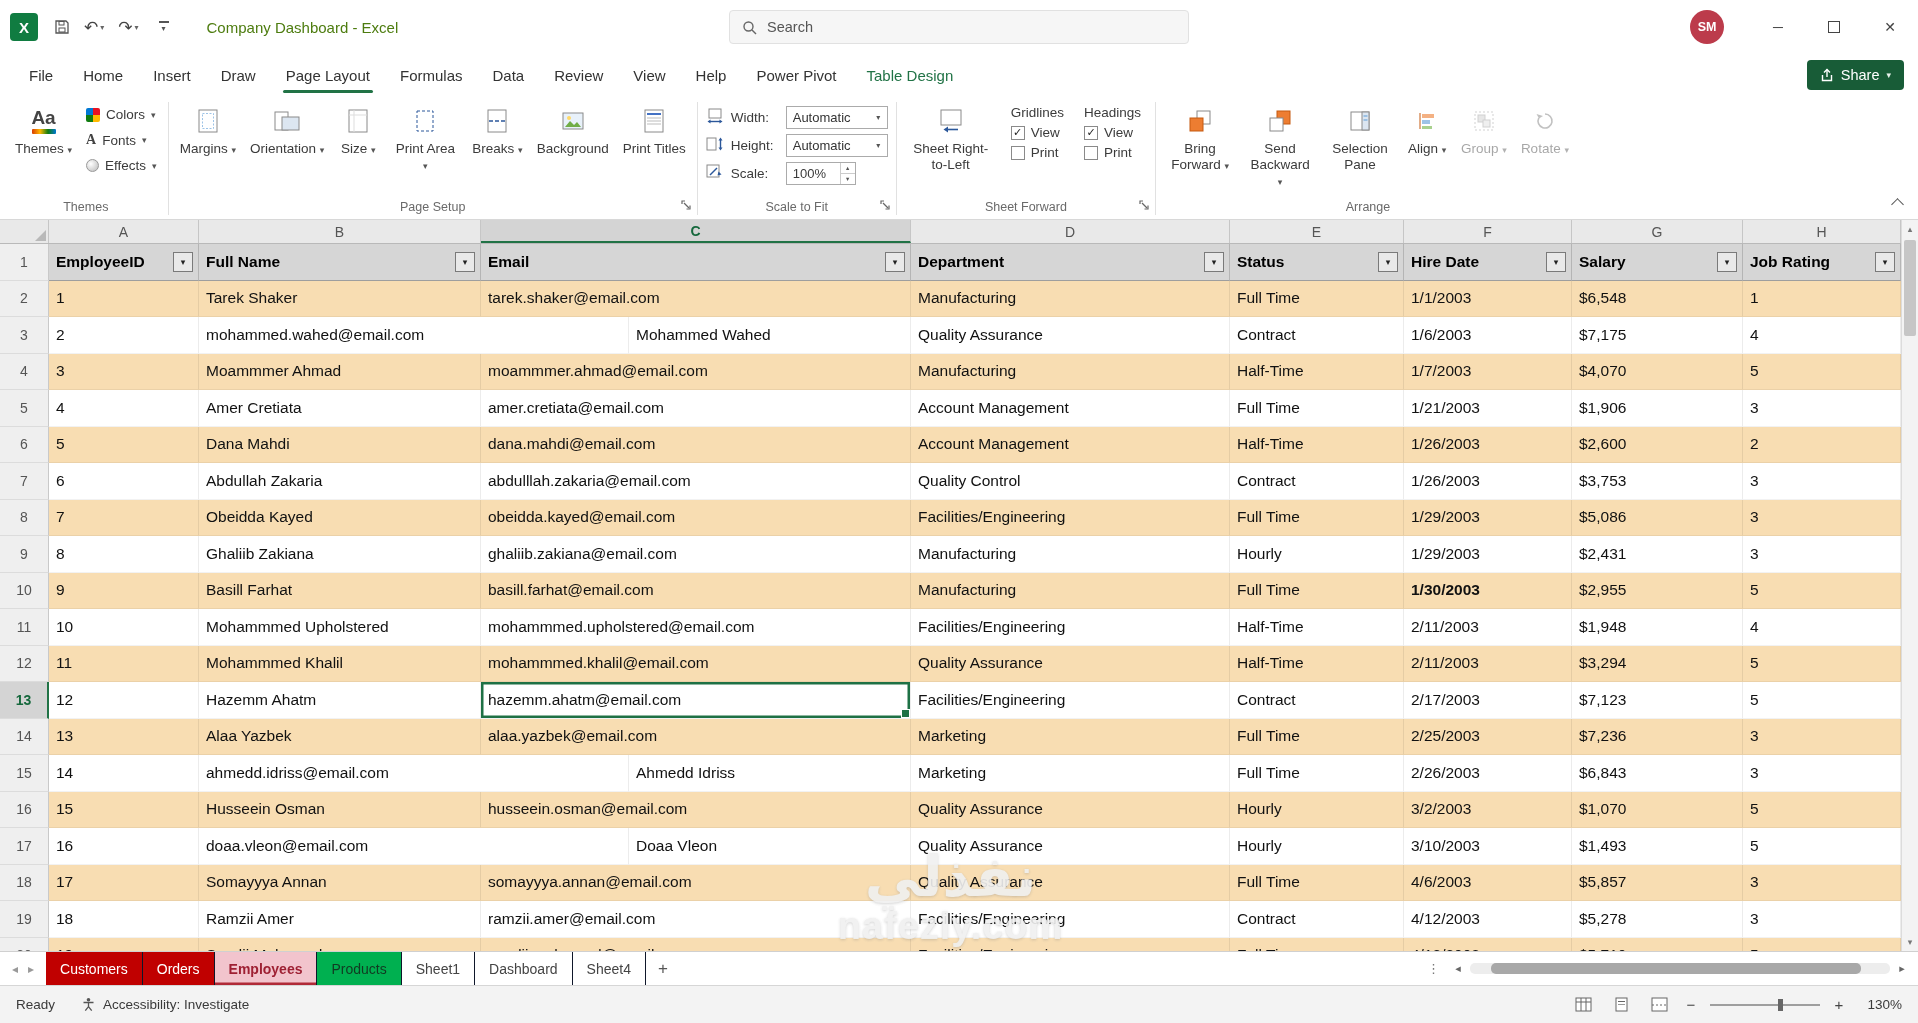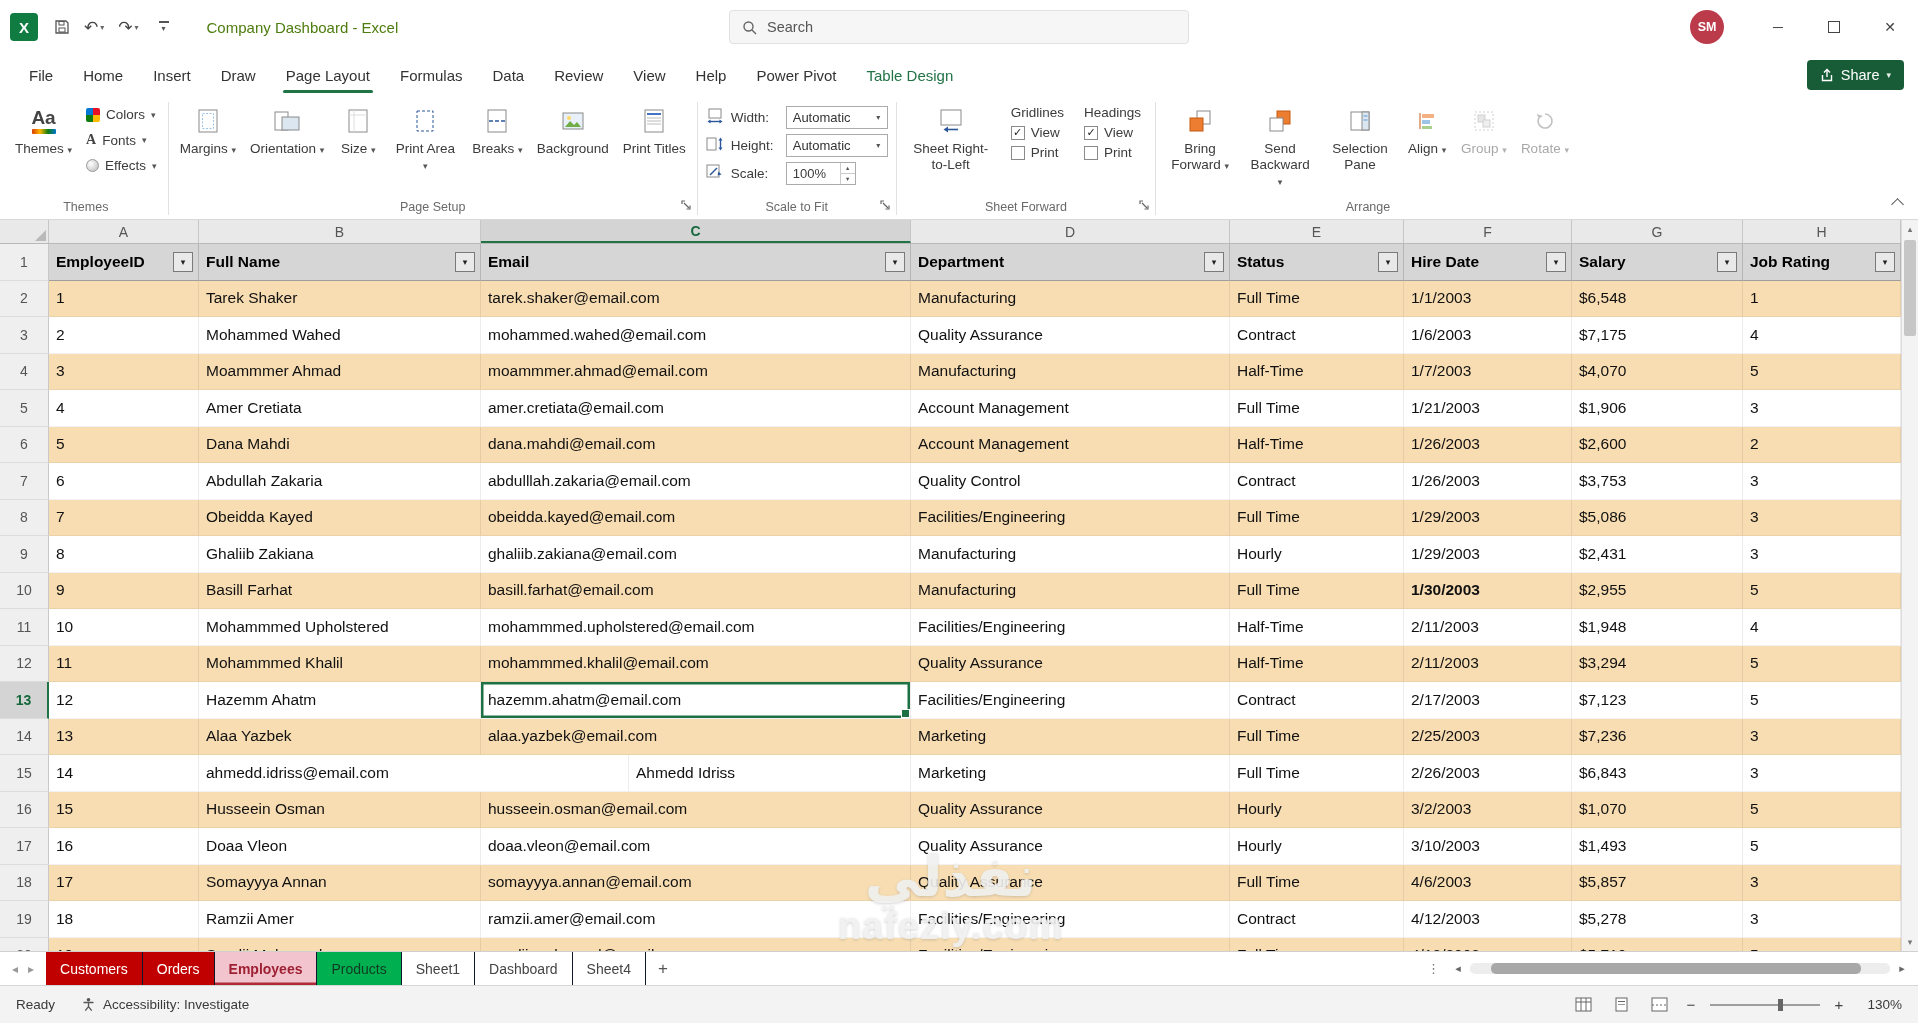--- a/index.html
+++ b/index.html
@@ -535,22 +535,22 @@
             <div class="cell" style="width: 430px;">tarek.shaker@email.com</div>
             <div class="cell" style="width: 319px;">Manufacturing</div>
             <div class="cell" style="width: 174px;">Full Time</div>
             <div class="cell" style="width: 168px;">1/1/2003</div>
             <div class="cell" style="width: 171px;">$6,548</div>
             <div class="cell" style="flex: 1 1 0%; min-width: 0px;">1</div>
           </div>
           <div class="grid-row data-row white">
             <div class="rownum">3</div>
             <div class="cell" style="width: 150px;">2</div>
+            <div class="cell" style="width: 430px;">mohammed.wahed@email.com</div>
             <div class="cell" style="width: 282px;">Mohammed Wahed</div>
-            <div class="cell" style="width: 430px;">mohammed.wahed@email.com</div>
             <div class="cell" style="width: 319px;">Quality Assurance</div>
             <div class="cell" style="width: 174px;">Contract</div>
             <div class="cell" style="width: 168px;">1/6/2003</div>
             <div class="cell" style="width: 171px;">$7,175</div>
             <div class="cell" style="flex: 1 1 0%; min-width: 0px;">4</div>
           </div>
           <div class="grid-row data-row tan">
             <div class="rownum">4</div>
             <div class="cell" style="width: 150px;">3</div>
             <div class="cell" style="width: 282px;">Moammmer Ahmad</div>
@@ -689,22 +689,22 @@
             <div class="cell" style="width: 430px;">husseein.osman@email.com</div>
             <div class="cell" style="width: 319px;">Quality Assurance</div>
             <div class="cell" style="width: 174px;">Hourly</div>
             <div class="cell" style="width: 168px;">3/2/2003</div>
             <div class="cell" style="width: 171px;">$1,070</div>
             <div class="cell" style="flex: 1 1 0%; min-width: 0px;">5</div>
           </div>
           <div class="grid-row data-row white">
             <div class="rownum">17</div>
             <div class="cell" style="width: 150px;">16</div>
+            <div class="cell" style="width: 430px;">doaa.vleon@email.com</div>
             <div class="cell" style="width: 282px;">Doaa Vleon</div>
-            <div class="cell" style="width: 430px;">doaa.vleon@email.com</div>
             <div class="cell" style="width: 319px;">Quality Assurance</div>
             <div class="cell" style="width: 174px;">Hourly</div>
             <div class="cell" style="width: 168px;">3/10/2003</div>
             <div class="cell" style="width: 171px;">$1,493</div>
             <div class="cell" style="flex: 1 1 0%; min-width: 0px;">5</div>
           </div>
           <div class="grid-row data-row tan">
             <div class="rownum">18</div>
             <div class="cell" style="width: 150px;">17</div>
             <div class="cell" style="width: 282px;">Somayyya Annan</div>

